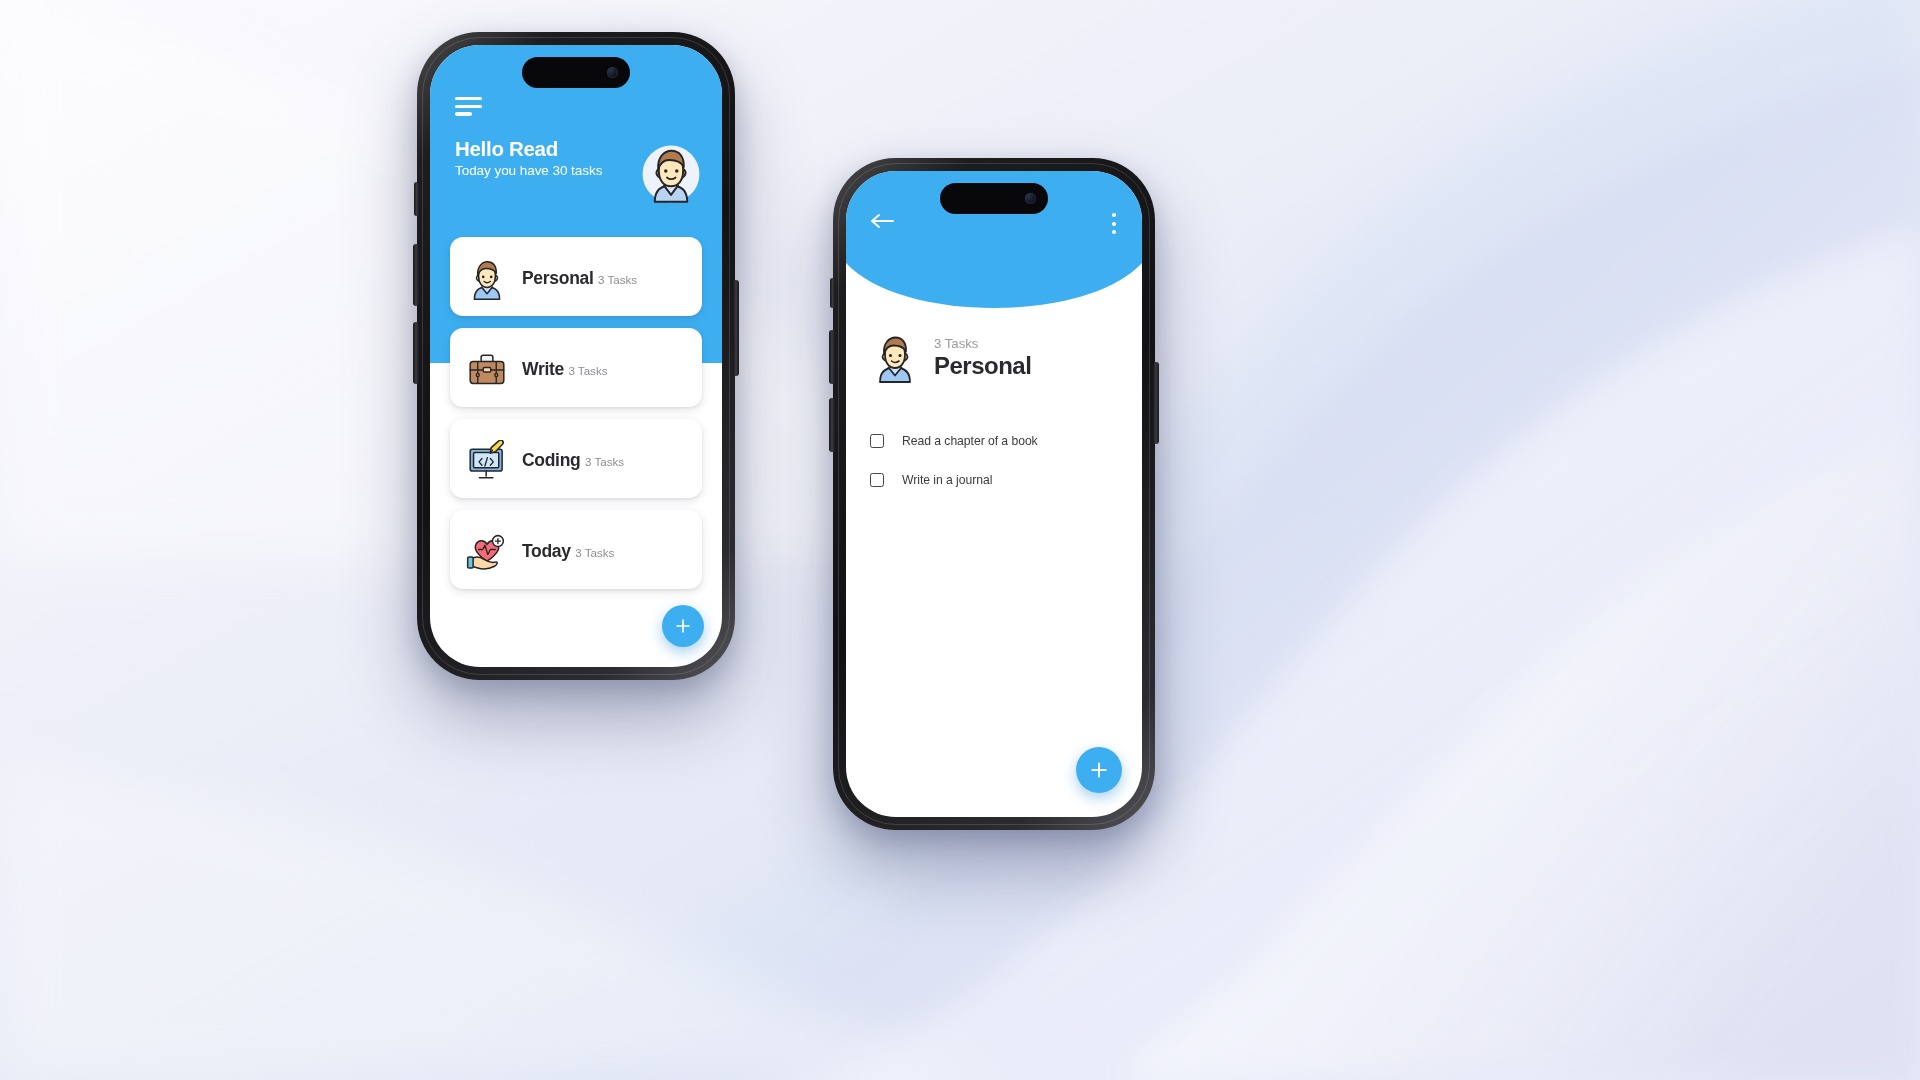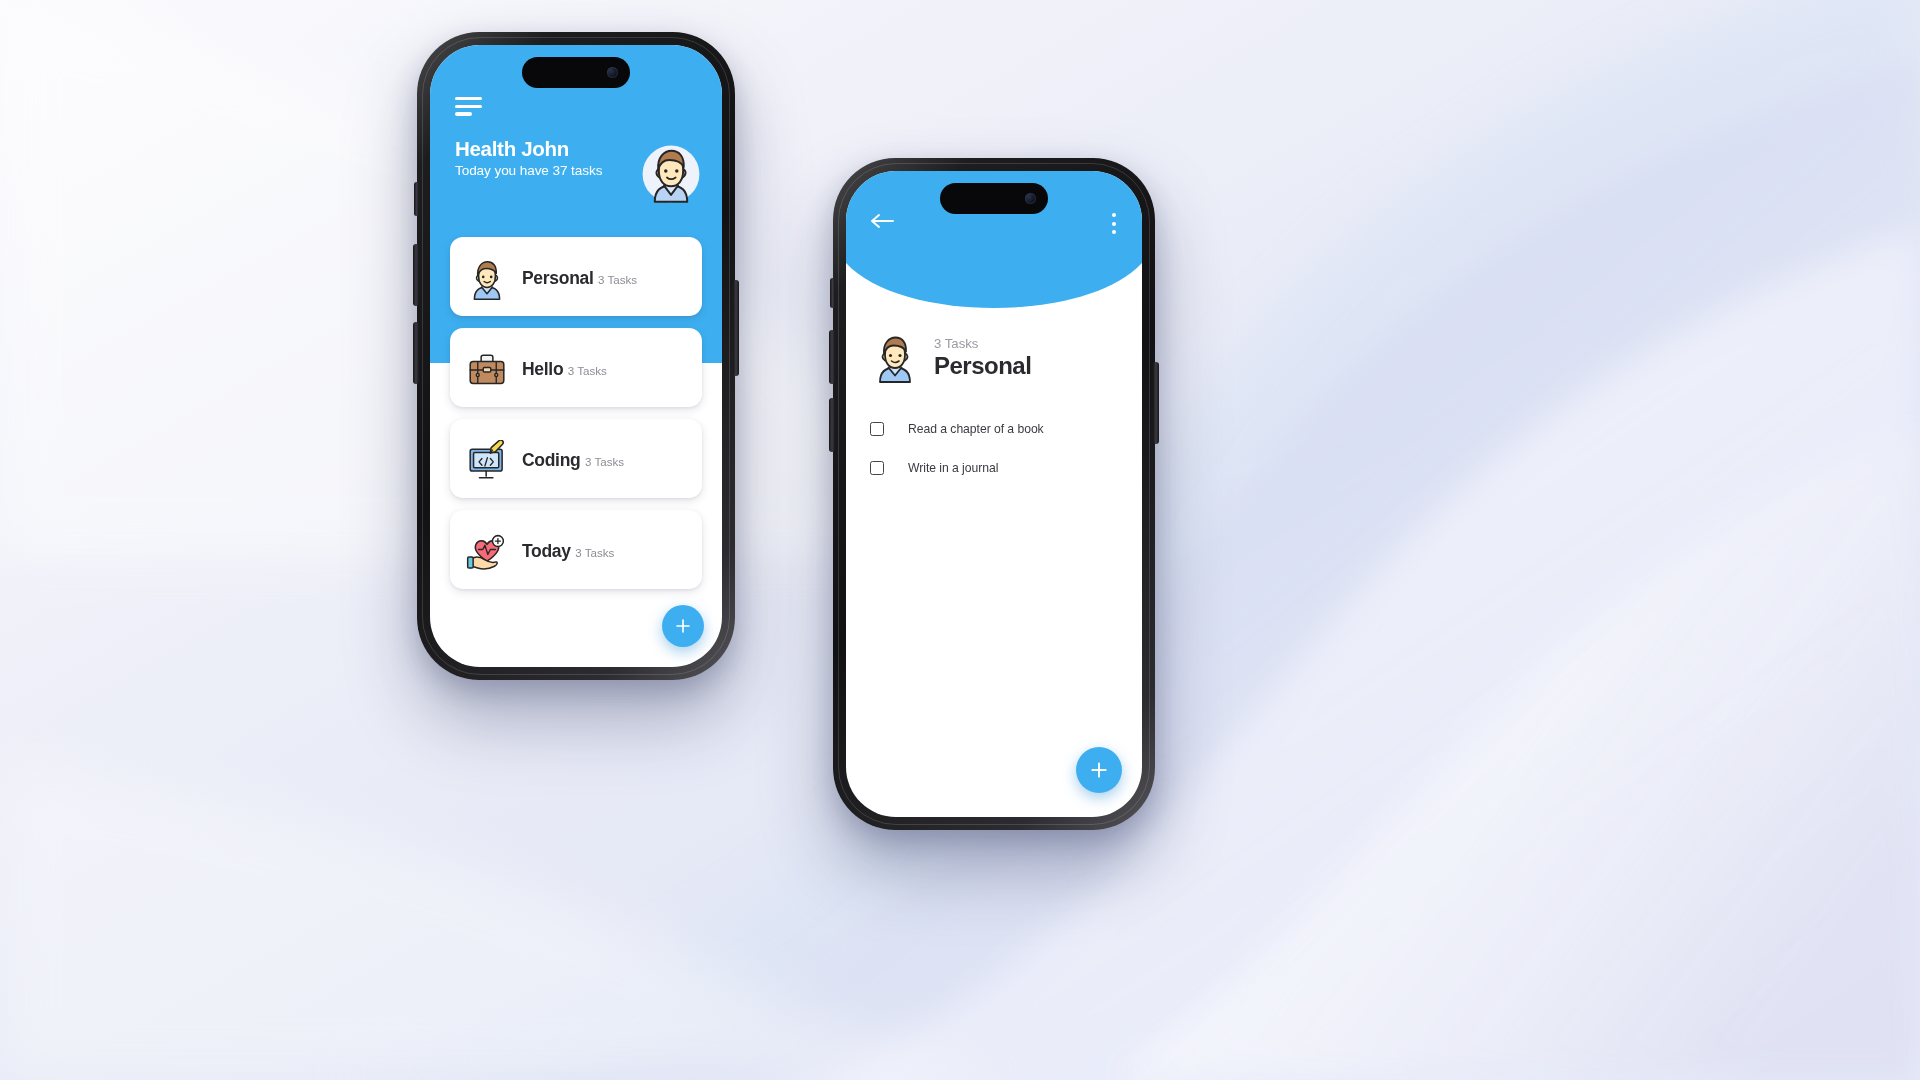--- a/index.html
+++ b/index.html
@@ -125,21 +125,21 @@
 
   .detail-head{
     position:absolute; left:24px; top:162px; right:24px; z-index:12;
     display:flex; align-items:center; gap:14px;
   }
   .detail-head .av{ width:50px; height:50px; flex:0 0 50px; }
   .detail-head .cnt{ font-size:13.2px; color:#9a9aa2; line-height:1.25; }
   .detail-head .ttl{ font-size:24px; font-weight:700; color:#2b2b2f; letter-spacing:-.5px; line-height:1.12; margin-top:1px; }
 
   .tasks{ position:absolute; left:24px; right:24px; top:238px; z-index:12; }
-  .task{ display:flex; align-items:center; gap:24px; height:39px; cursor:pointer; }
+  .task{ display:flex; align-items:flex-end; gap:18px; height:39px; cursor:pointer; }
   .task .box{
     width:14px; height:14px; flex:0 0 14px;
     border:1.6px solid #44444a; border-radius:2.5px; background:#fff;
   }
   .task .lbl{ font-size:12.2px; color:#3b3b41; letter-spacing:-.05px; }
 
   #phone2 .fab{ right:20px; bottom:24px; width:46px; height:46px; }
 </style>
 </head>
 <body>
@@ -211,22 +211,22 @@
       <i></i>
       <i></i>
       <i></i>
     </div>
 
     <div class="island">
       <span class="cam"></span>
     </div>
 
     <div class="greet">
-      <div class="hello">Health John</div>
-      <div class="sub">Today you have 37 tasks</div>
+      <div class="hello">Hello Read</div>
+      <div class="sub">Today you have 30 tasks</div>
     </div>
 
     <div class="avatar-top">
       <svg viewBox="0 0 100 100" xmlns="http://www.w3.org/2000/svg">
         <circle cx="50" cy="50" r="49" fill="#eef2fb"></circle>
         <g stroke="#262626" stroke-width="3.4" stroke-linejoin="round" stroke-linecap="round">
           <path d="M22 98 C22 78 33 70 50 70 C67 70 78 78 78 98 Z" fill="#b8d4f5"></path>
           <path d="M38 70 L50 86 L62 70" fill="#d8e8fb"></path>
           <path d="M30 40 a20 12 0 0 0 0 16" fill="#ffe2ac"></path>
           <path d="M70 40 a20 12 0 0 1 0 16" fill="#ffe2ac"></path>
@@ -271,21 +271,21 @@
               <rect x="10" y="30" width="80" height="52" rx="7" fill="#c08a5e"></rect>
               <path d="M10 50 L90 50" stroke-width="3.2"></path>
               <rect x="41" y="44" width="18" height="11" rx="3" fill="#f0d9b7"></rect>
               <path d="M28 30 L28 82 M72 30 L72 82" stroke-width="3.2"></path>
               <circle cx="28" cy="62" r="3.4" fill="#f0d9b7"></circle>
               <circle cx="72" cy="62" r="3.4" fill="#f0d9b7"></circle>
             </g>
           </svg>
         </span>
         <span class="cat-txt">
-          <span class="t">Hello</span>
+          <span class="t">Write</span>
           <span class="s">3 Tasks</span>
         </span>
       </div>
 
 
       <div class="cat-card">
         <span class="cat-ico">
           <svg viewBox="0 0 100 100" xmlns="http://www.w3.org/2000/svg">
             <g stroke="#262626" stroke-width="3.6" stroke-linejoin="round" stroke-linecap="round">
               <rect x="10" y="22" width="76" height="52" rx="5" fill="#7fb7ea"></rect>

